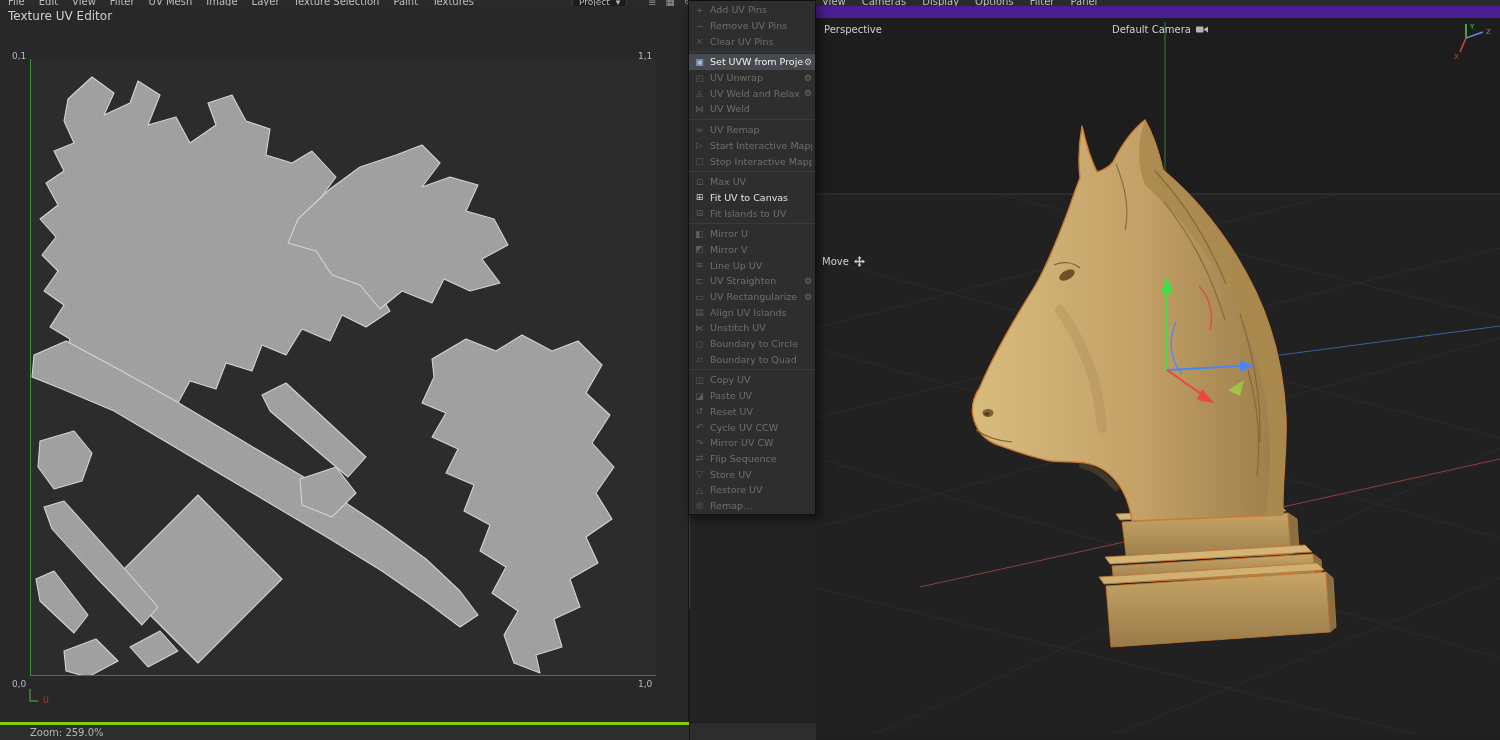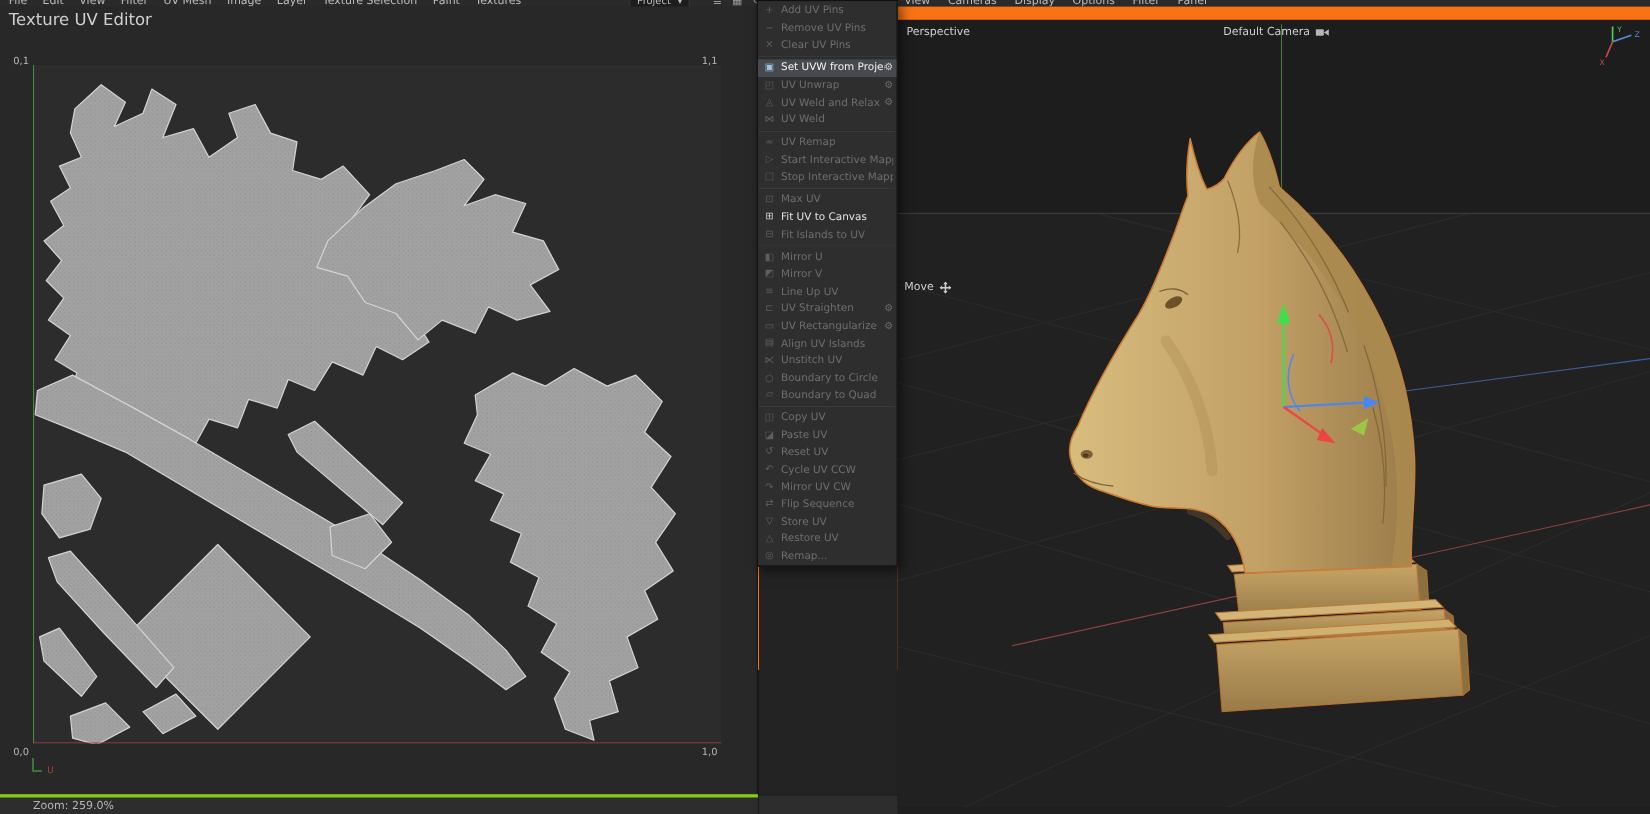--- a/index.html
+++ b/index.html
@@ -1,32 +1,32 @@
 <!DOCTYPE html>
 <html><head>
 <meta charset="utf-8">
 <style>
   *{margin:0;padding:0;box-sizing:border-box}
   html,body{width:1500px;height:740px;overflow:hidden;background:#1a1a1a;
     font-family:"DejaVu Sans","Liberation Sans",sans-serif}
-  .app{position:relative;width:1500px;height:609px;background:#f97316;color:#c8c8c8;font-size:10px}
+  .app{position:relative;width:1500px;height:609px;background:#4c1d95;color:#c8c8c8;font-size:10px}
 
   
   .topbar{position:absolute;left:0;top:0;width:1500px;height:6px;background:#2a2a2a;overflow:hidden;z-index:40}
   .topbar-inner{position:absolute;left:0;top:-7px;width:1500px;height:18px}
   .menus{position:absolute;left:8px;top:3px;display:flex;gap:14px;color:#bdbdbd;font-size:10px;white-space:nowrap}
   .menu-label{cursor:default}
   .project-box{position:absolute;left:572px;top:2px;background:#1d1d1d;border:1px solid #3a3a3a;border-radius:2px;
     padding:1px 6px;display:flex;gap:6px;align-items:center;font-size:9px;color:#bbb}
   .topbar-icons{position:absolute;left:648px;top:3px;display:flex;gap:9px;color:#9a9a9a;font-size:10px}
   .vp-menus{position:absolute;left:822px;top:3px;display:flex;gap:16px;color:#bdbdbd;font-size:10px;white-space:nowrap}
 
   
   .uv-panel{position:absolute;left:0;top:0;width:689px;height:740px;background:#282828;border-right:1px solid #151515}
-  .uv-title{position:absolute;left:8px;top:9px;font-size:15px;color:#cfcfcf}
+  .uv-title{position:absolute;left:8px;top:9px;font-size:12px;color:#cfcfcf}
   .uv-map-svg{position:absolute;left:30px;top:59px}
   .corner{position:absolute;font-size:9px;color:#b9b9b9;z-index:3}
   .c-tl{left:12px;top:51px}.c-tr{left:638px;top:51px}.c-bl{left:12px;top:679px}.c-br{left:638px;top:679px}
   .mini-axis{position:absolute;left:27px;top:688px;z-index:3}
   .uv-status{position:absolute;left:0;bottom:0;width:689px;height:18px;background:#2d2d2d;border-top:3px solid #84cc16;
     display:flex;align-items:center;padding-left:30px;font-size:10px;color:#b5b5b5}
 
   
   .mid-strip{position:absolute;left:690px;top:0;width:126px;height:740px;background:#232323}
   .mid-status{position:absolute;left:0;bottom:0;width:126px;height:18px;background:#2d2d2d;border-top:1px solid #191919}

